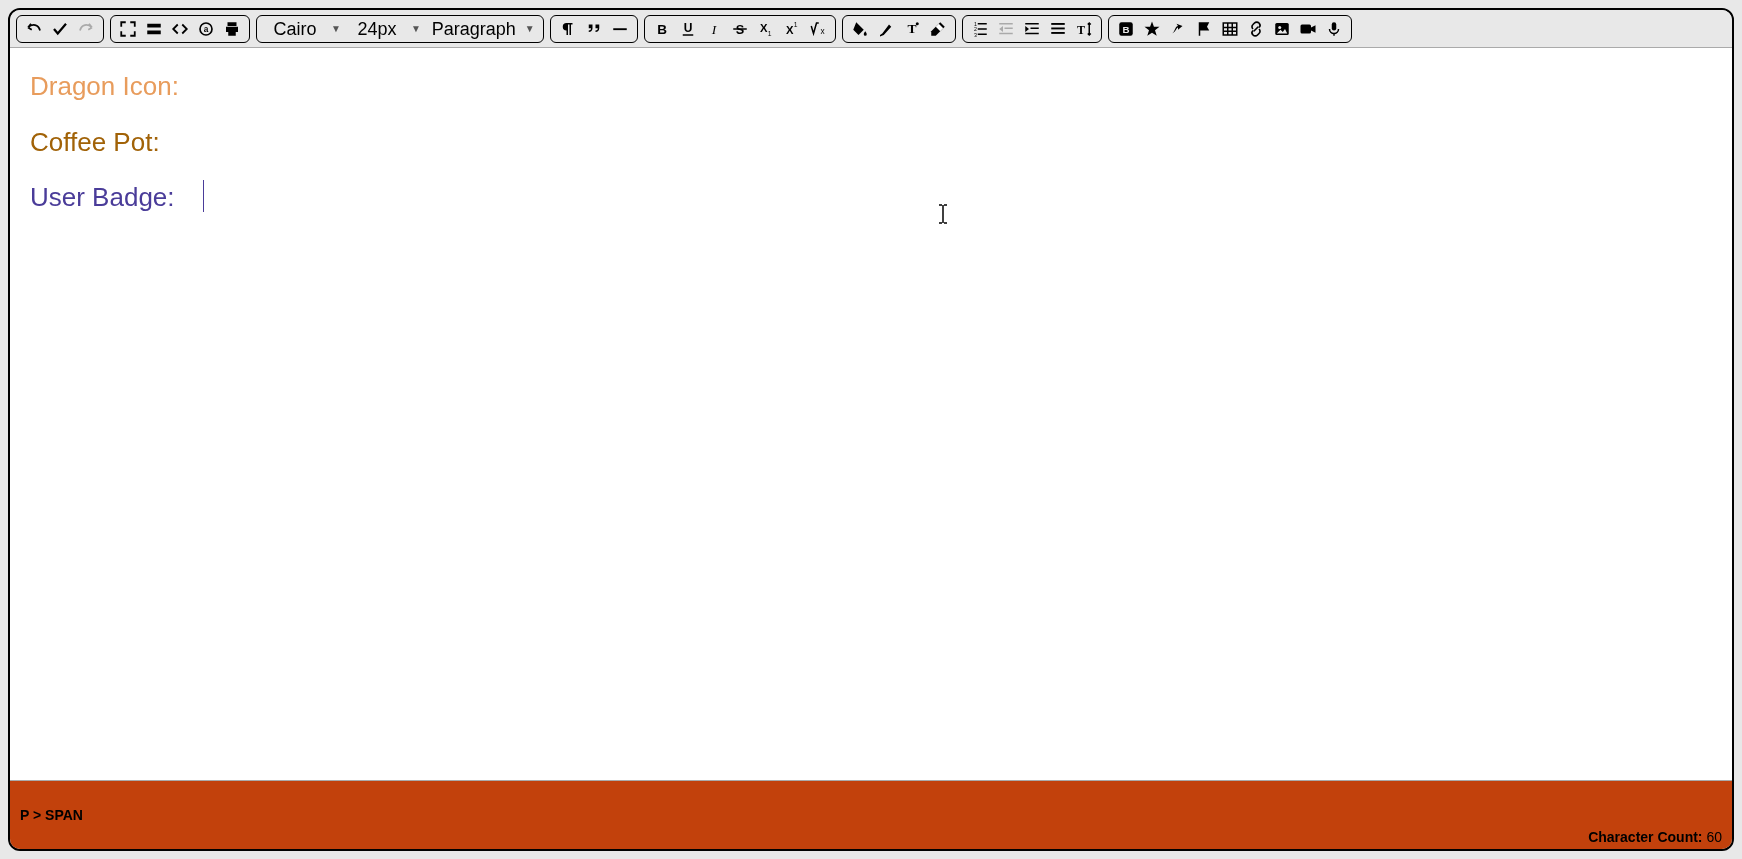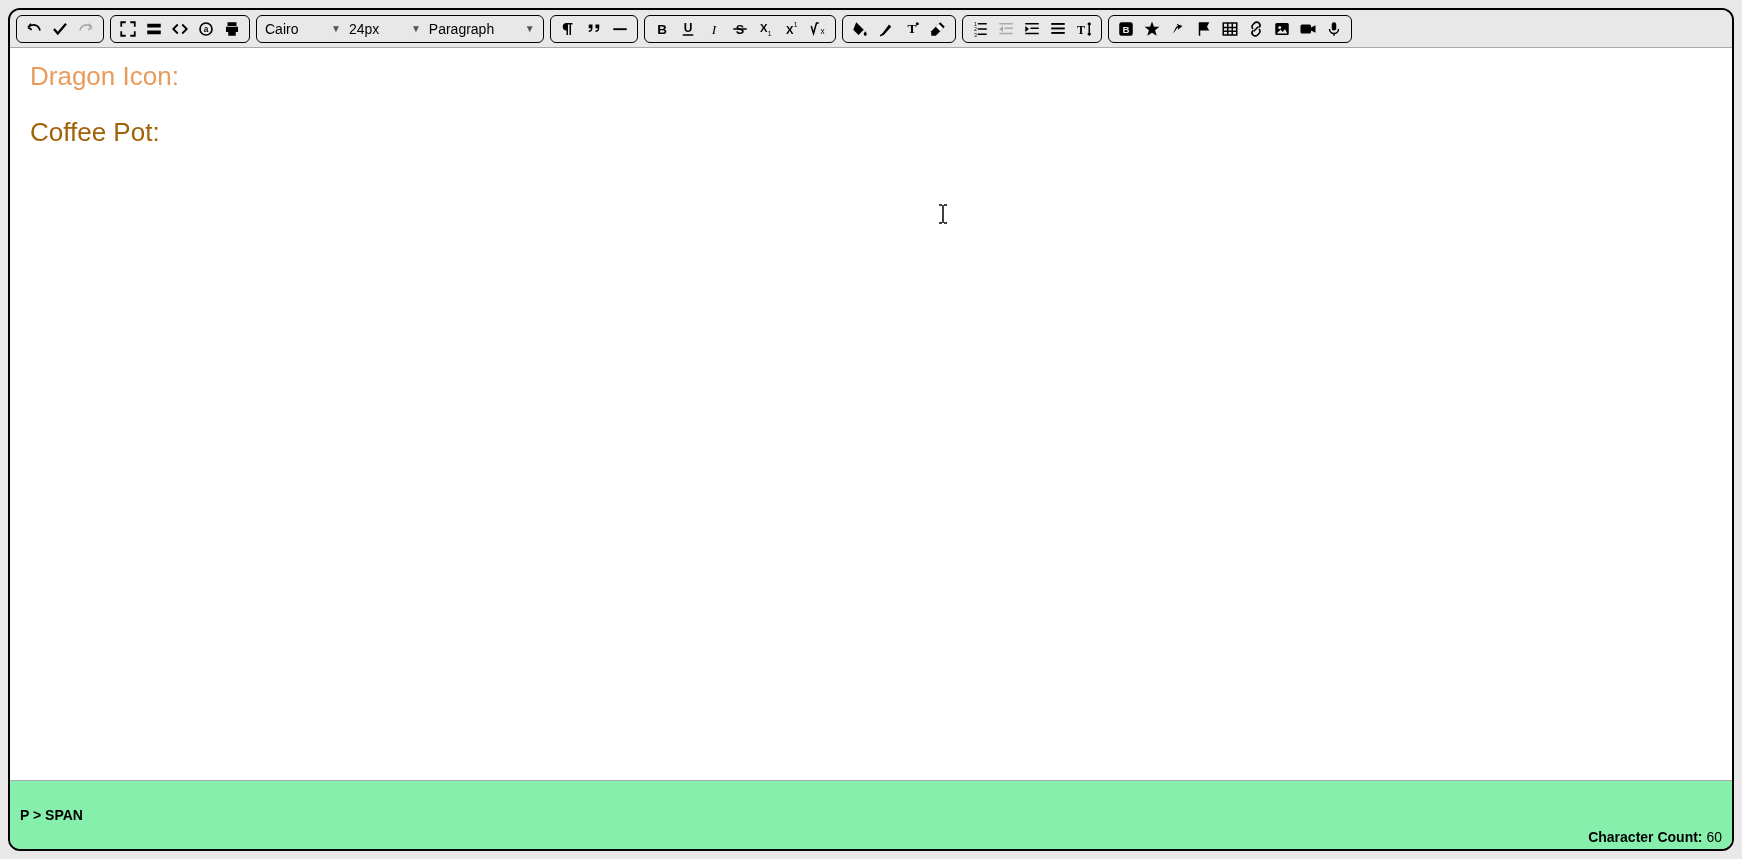--- a/index.html
+++ b/index.html
@@ -48,42 +48,43 @@
   align-items: center;
   justify-content: center;
   cursor: pointer;
   color: #000;
 }
 .tb-btn.disabled { color: #aaa; }
 .tb-btn svg { width: 18px; height: 18px; }
 .tb-sel {
   border: none;
   background: transparent;
-  font-size: 14px;
+  font-size: 18px;
   padding: 0 4px;
   cursor: pointer;
   outline: none;
   -moz-appearance: none;
   -webkit-appearance: none;
   appearance: none;
+  text-align: center;
 }
 .sel-wrap {
   display: flex;
   align-items: center;
   padding-right: 4px;
 }
 .sel-chevron {
   font-size: 10px;
   color: #555;
   margin-left: 2px;
 }
 .editor-content {
   flex: 1;
   background: #fff;
-  padding: 8px 20px;
+  padding: 18px 20px;
   overflow: auto;
   position: relative;
 }
 .content-line {
   font-size: 26px;
   line-height: 1.6;
   margin-bottom: 14px;
   font-family: "Segoe UI", Arial, sans-serif;
   font-weight: 400;
 }
@@ -103,21 +104,21 @@
 .text-cursor {
   position: absolute;
   left: 926px;
   top: 156px;
   font-size: 16px;
   color: #000;
   pointer-events: none;
   font-family: serif;
 }
 .status-bar {
-  background: #86efac;
+  background: #c2410c;
   padding: 4px 10px;
   display: flex;
   justify-content: space-between;
   align-items: center;
   border-top: 1px solid #aaa;
   font-size: 14px;
   min-height: 24px;
 }
 .status-left { font-weight: 600; color: #000; }
 .status-right { color: #000; margin-top: 44px; }
@@ -381,20 +382,23 @@
             <path fill="none" stroke="currentColor" stroke-width="2" d="M6 12a6 6 0 0012 0M12 18v3"></path>
           </svg>
       </div>
     </div>
 
   </div>
 
   <div class="editor-content">
     <p class="content-line line1">Dragon Icon:</p>
     <p class="content-line line2">Coffee Pot:</p>
+    <p class="content-line line3">
+      <span>User Badge:</span><span class="cursor-caret"></span>
+    </p>
     <div class="text-cursor">
       <svg width="14" height="20" viewBox="0 0 14 20">
           <path stroke="#000" stroke-width="1.5" fill="none" d="M3 1h3M8 1h3M7 1v18M3 19h3M8 19h3"></path>
         </svg>
     </div>
   </div>
 
   <div class="status-bar">
     <div class="status-left">P &gt; SPAN</div>
     <div class="status-right">

